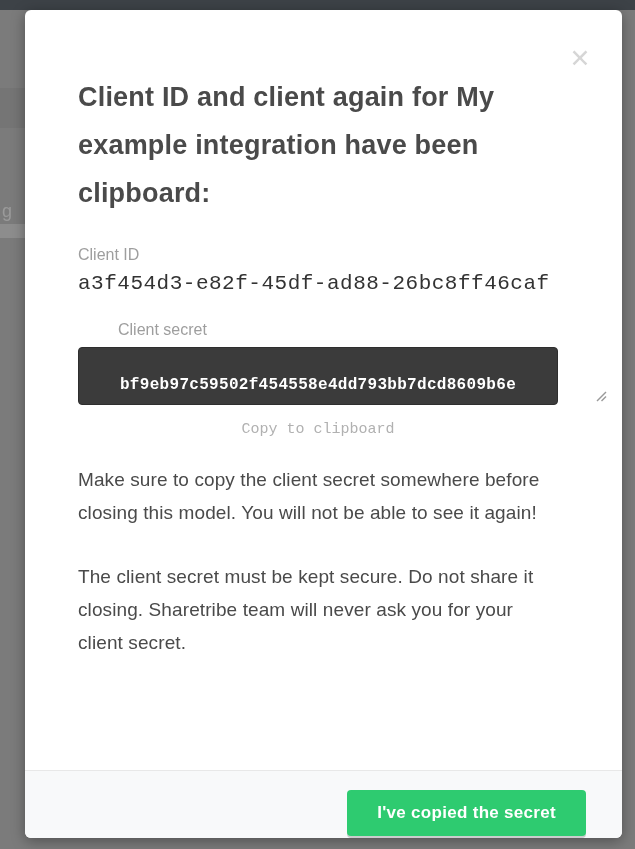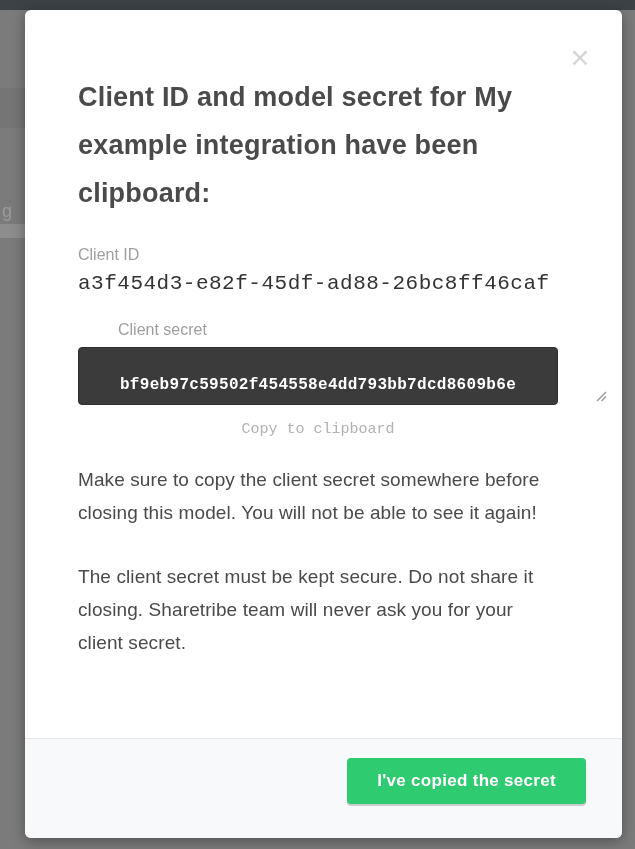--- a/index.html
+++ b/index.html
@@ -109,21 +109,21 @@
     width: 484px;
     color: #4a4a4a;
     font-size: 19px; line-height: 33px;
     letter-spacing: 0.1px;
   }
   .warning-1 { margin-top: 25px; }
   .warning-2 { margin-top: 31px; }
 
   .modal-footer {
     position: absolute; left: 0; right: 0; bottom: 0;
-    height: 100px;
+    height: 68px;
     background: #f8f9fa;
     border-top: 1px solid #e8e8e8;
     border-radius: 0 0 6px 6px;
   }
   .confirm-btn {
     position: absolute; right: 36px; top: 19px;
     height: 46px; padding: 0 30px;
     background: var(--accent_green, #2ecb70);
     border: none; border-radius: 4px;
     box-shadow: 0 2px 0 rgba(0,0,0,0.18);
@@ -142,21 +142,21 @@
 <div class="bg-hint-text">g</div>
 <div class="bg-hint-band"></div>
 
 <div class="modal">
 
   <button class="close-btn">✕</button>
 
   <div class="modal-body">
 
     <h1 class="heading">
-      <div class="hline">Client ID and model secret for My</div>
+      <div class="hline">Client ID and client again for My</div>
       <div class="hline">example integration have been</div>
       <div class="hline">clipboard:</div>
     </h1>
 
     <div class="field-label label-client-id">Client ID</div>
     <div class="client-id-value">a3f454d3-e82f-45df-ad88-26bc8ff46caf</div>
 
     <div class="field-label label-client-secret">Client secret</div>
 
     <div class="secret-wrap">

